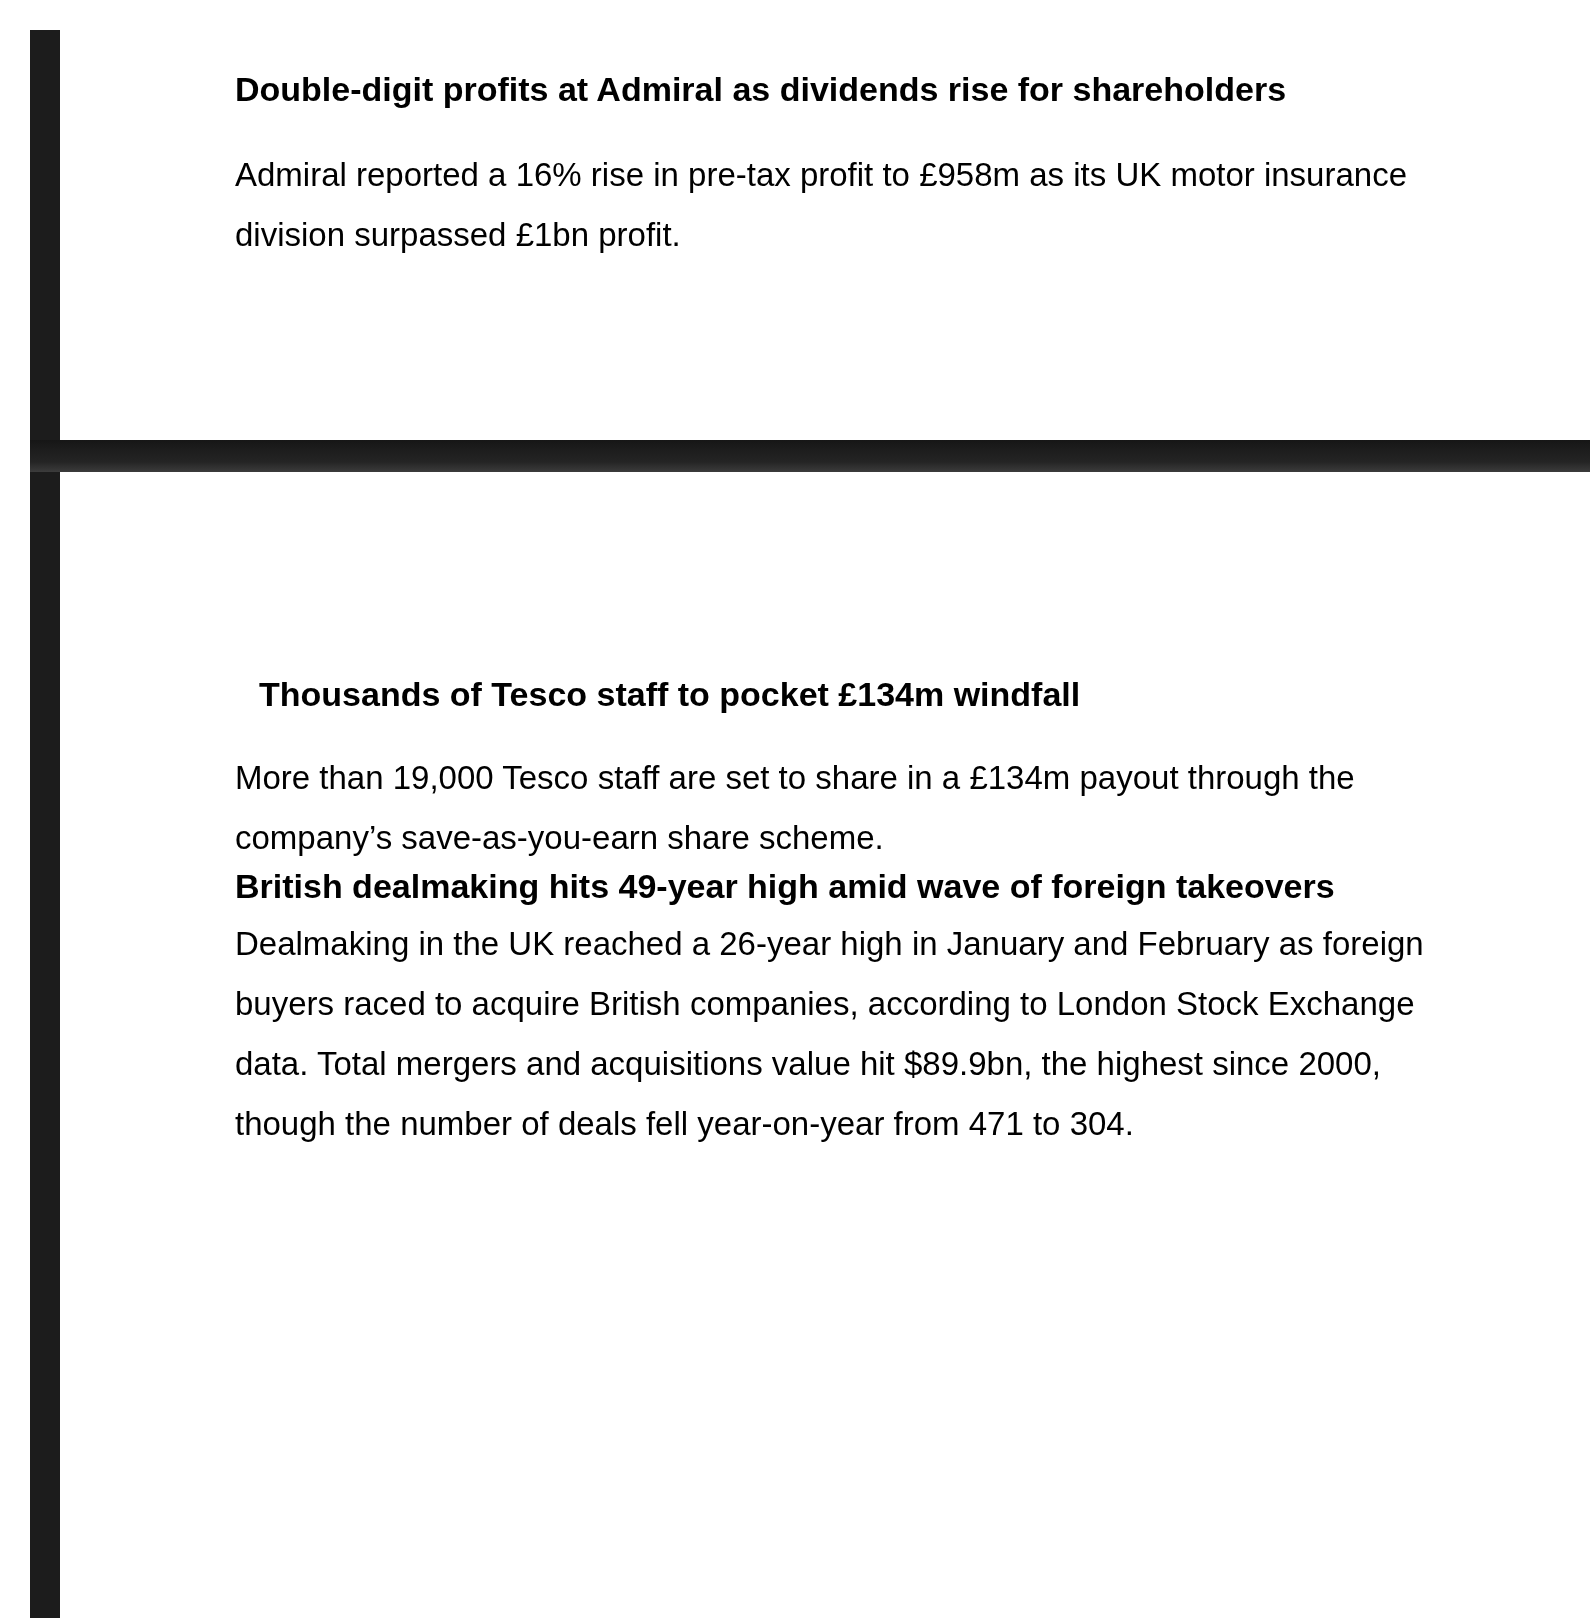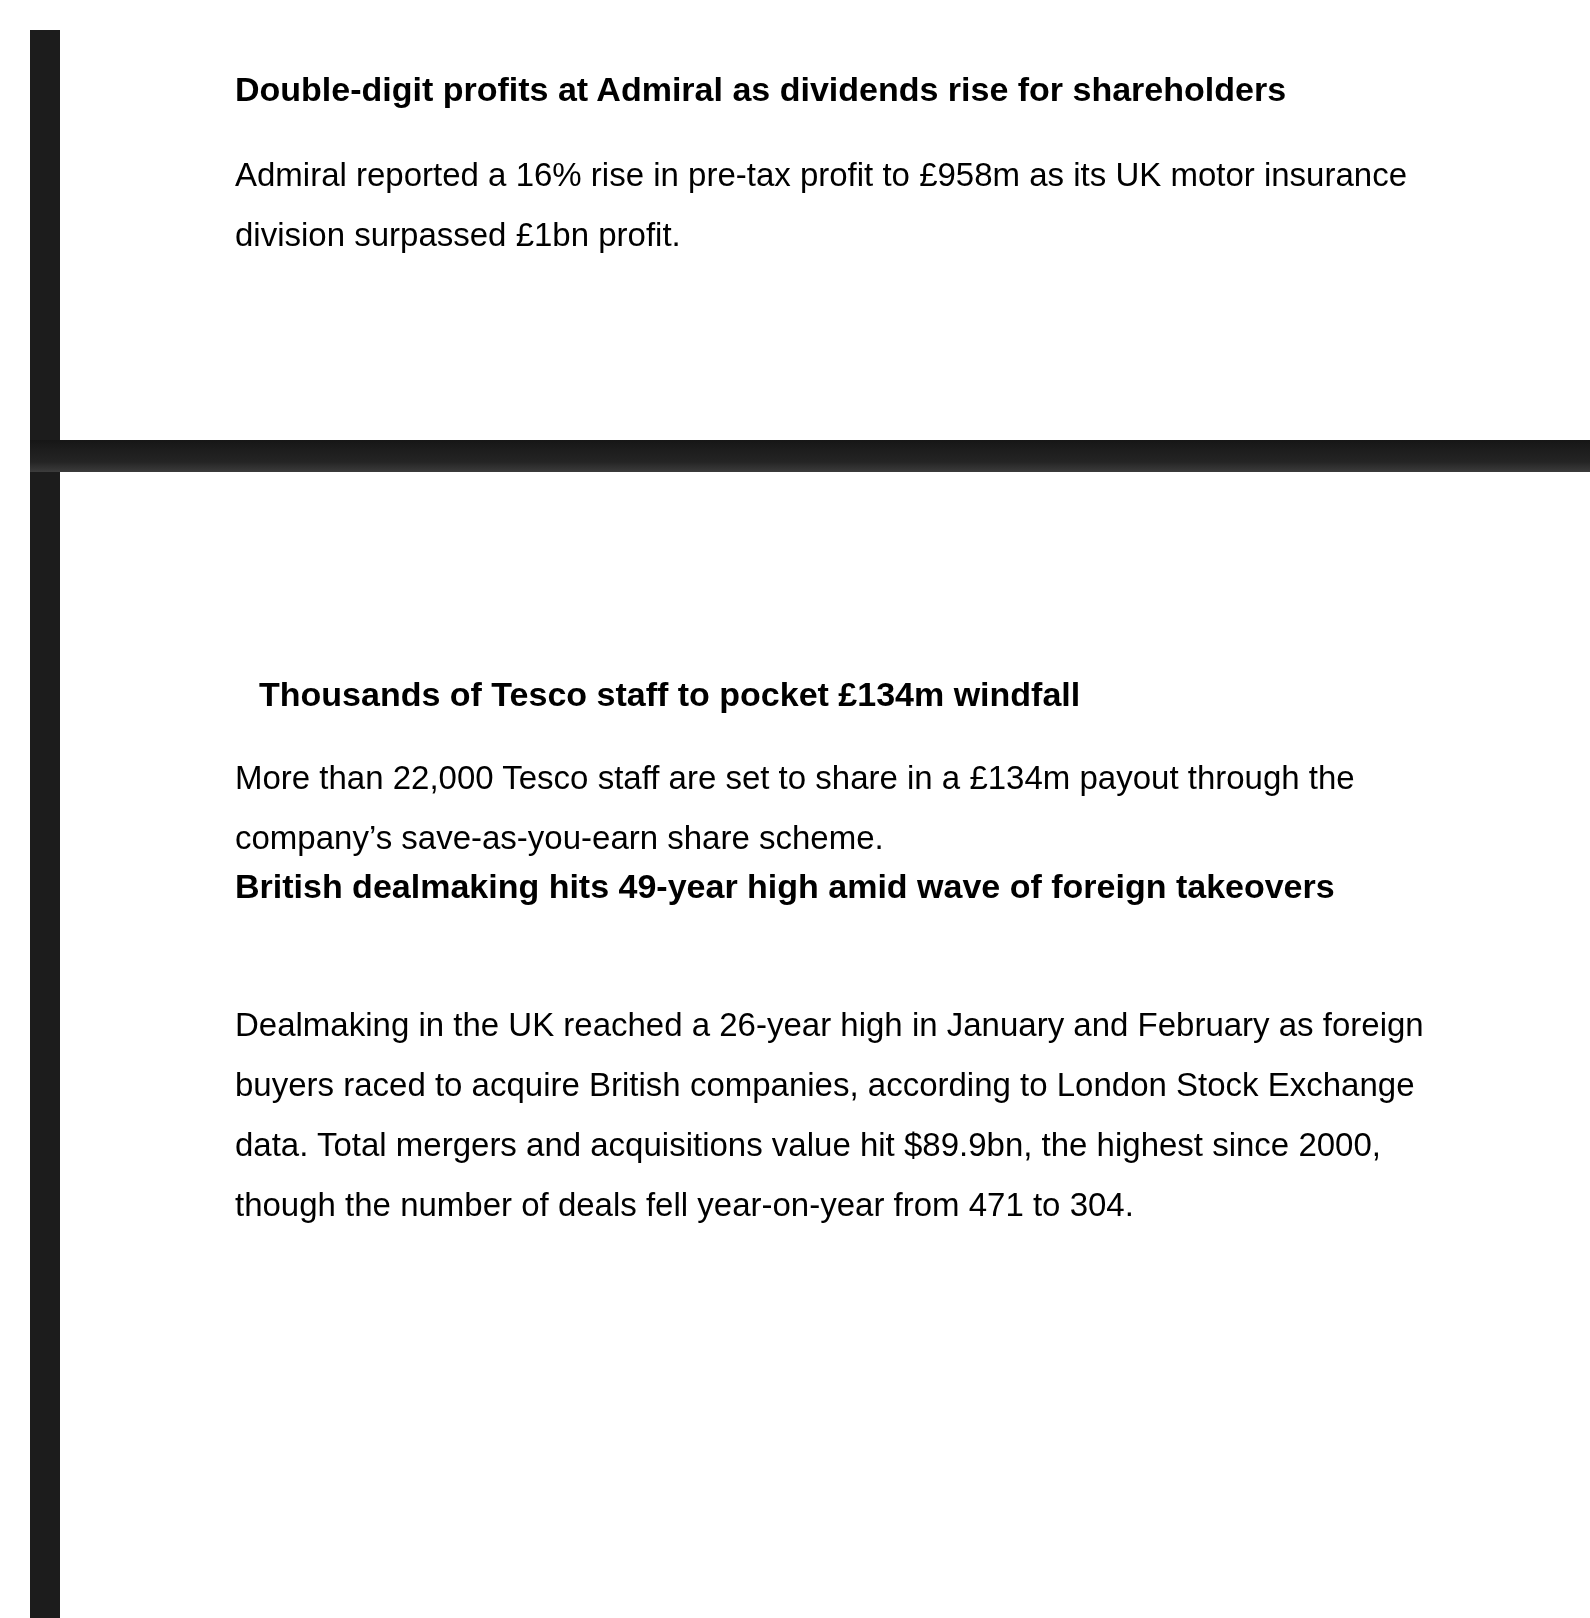--- a/index.html
+++ b/index.html
@@ -56,41 +56,41 @@
     font-weight: 400;
     color: #000000;
     white-space: pre-line;
     z-index: 3;
   }
   .h1 { top: 23px; }
   .p1 { top: 100px; }
   .h2 { top: 628px; margin-left: 24px; }
   .p2 { top: 703px; }
   .h3 { top: 820px; }
-  .p3 { top: 950px; }
+  .p3 { top: 869px; }
 </style>
 </head>
 <body>
 
 <div class="viewport">
 
   <div class="page-region top"></div>
   <div class="page-region bottom"></div>
 
   <div class="page-edge left"></div>
   <div class="page-edge right"></div>
 
   <div class="separator-band"></div>
 
   <div class="article-heading h1">Double-digit profits at Admiral as dividends rise for shareholders</div>
   <div class="article-body p1">Admiral reported a 16% rise in pre-tax profit to £958m as its UK motor insurance
 division surpassed £1bn profit.</div>
 
   <div class="article-heading h2">Thousands of Tesco staff to pocket £134m windfall</div>
-  <div class="article-body p2">More than 22,000 Tesco staff are set to share in a £134m payout through the
+  <div class="article-body p2">More than 19,000 Tesco staff are set to share in a £134m payout through the
 company’s save-as-you-earn share scheme.</div>
 
   <div class="article-heading h3">British dealmaking hits 49-year high amid wave of foreign takeovers</div>
   <div class="article-body p3">Dealmaking in the UK reached a 26-year high in January and February as foreign
 buyers raced to acquire British companies, according to London Stock Exchange
 data. Total mergers and acquisitions value hit $89.9bn, the highest since 2000,
 though the number of deals fell year-on-year from 471 to 304.</div>
 
 </div>
 

